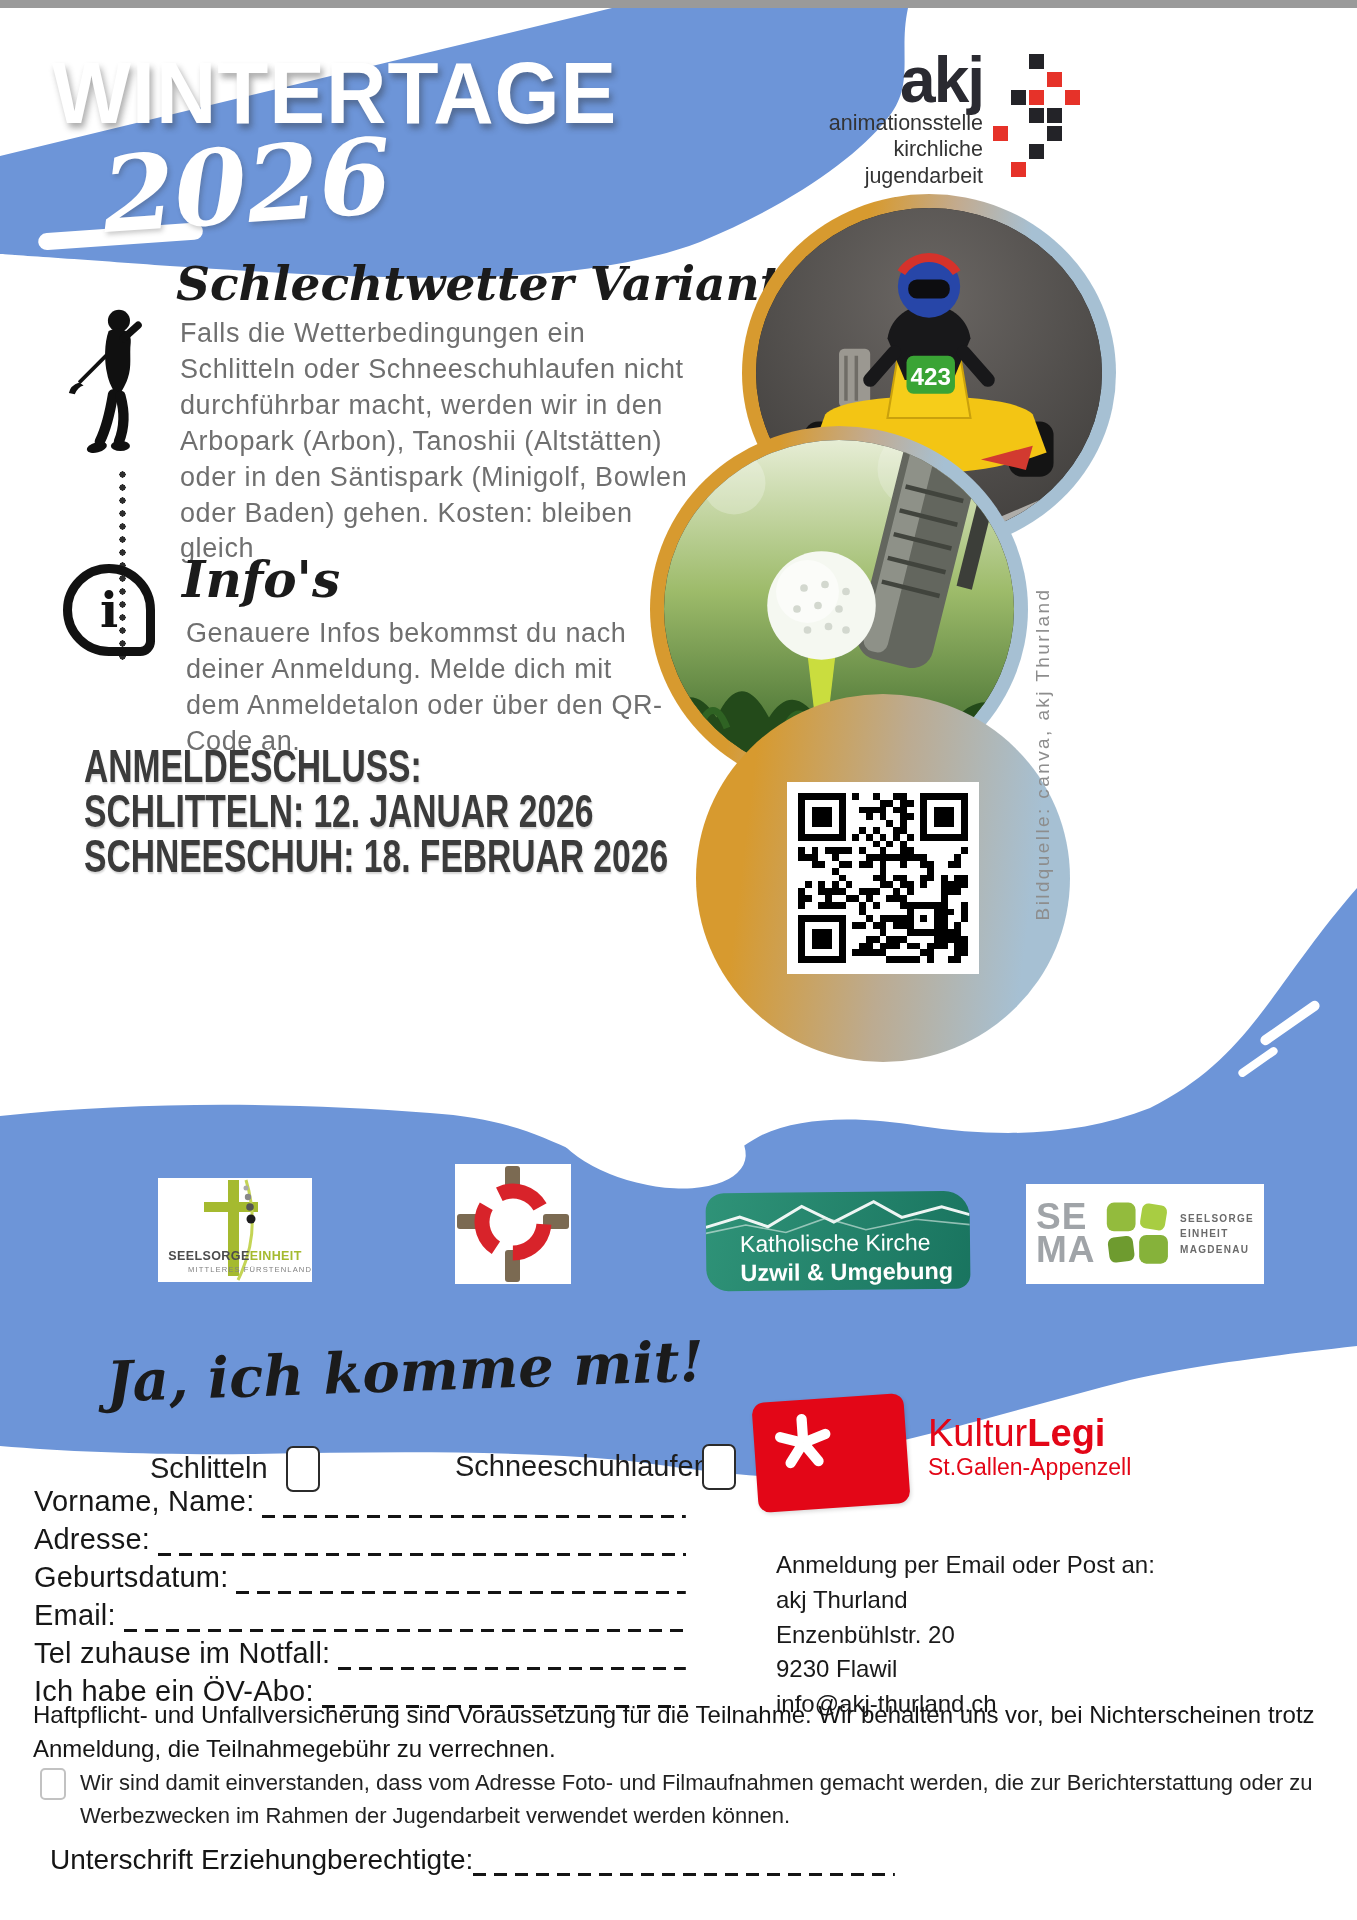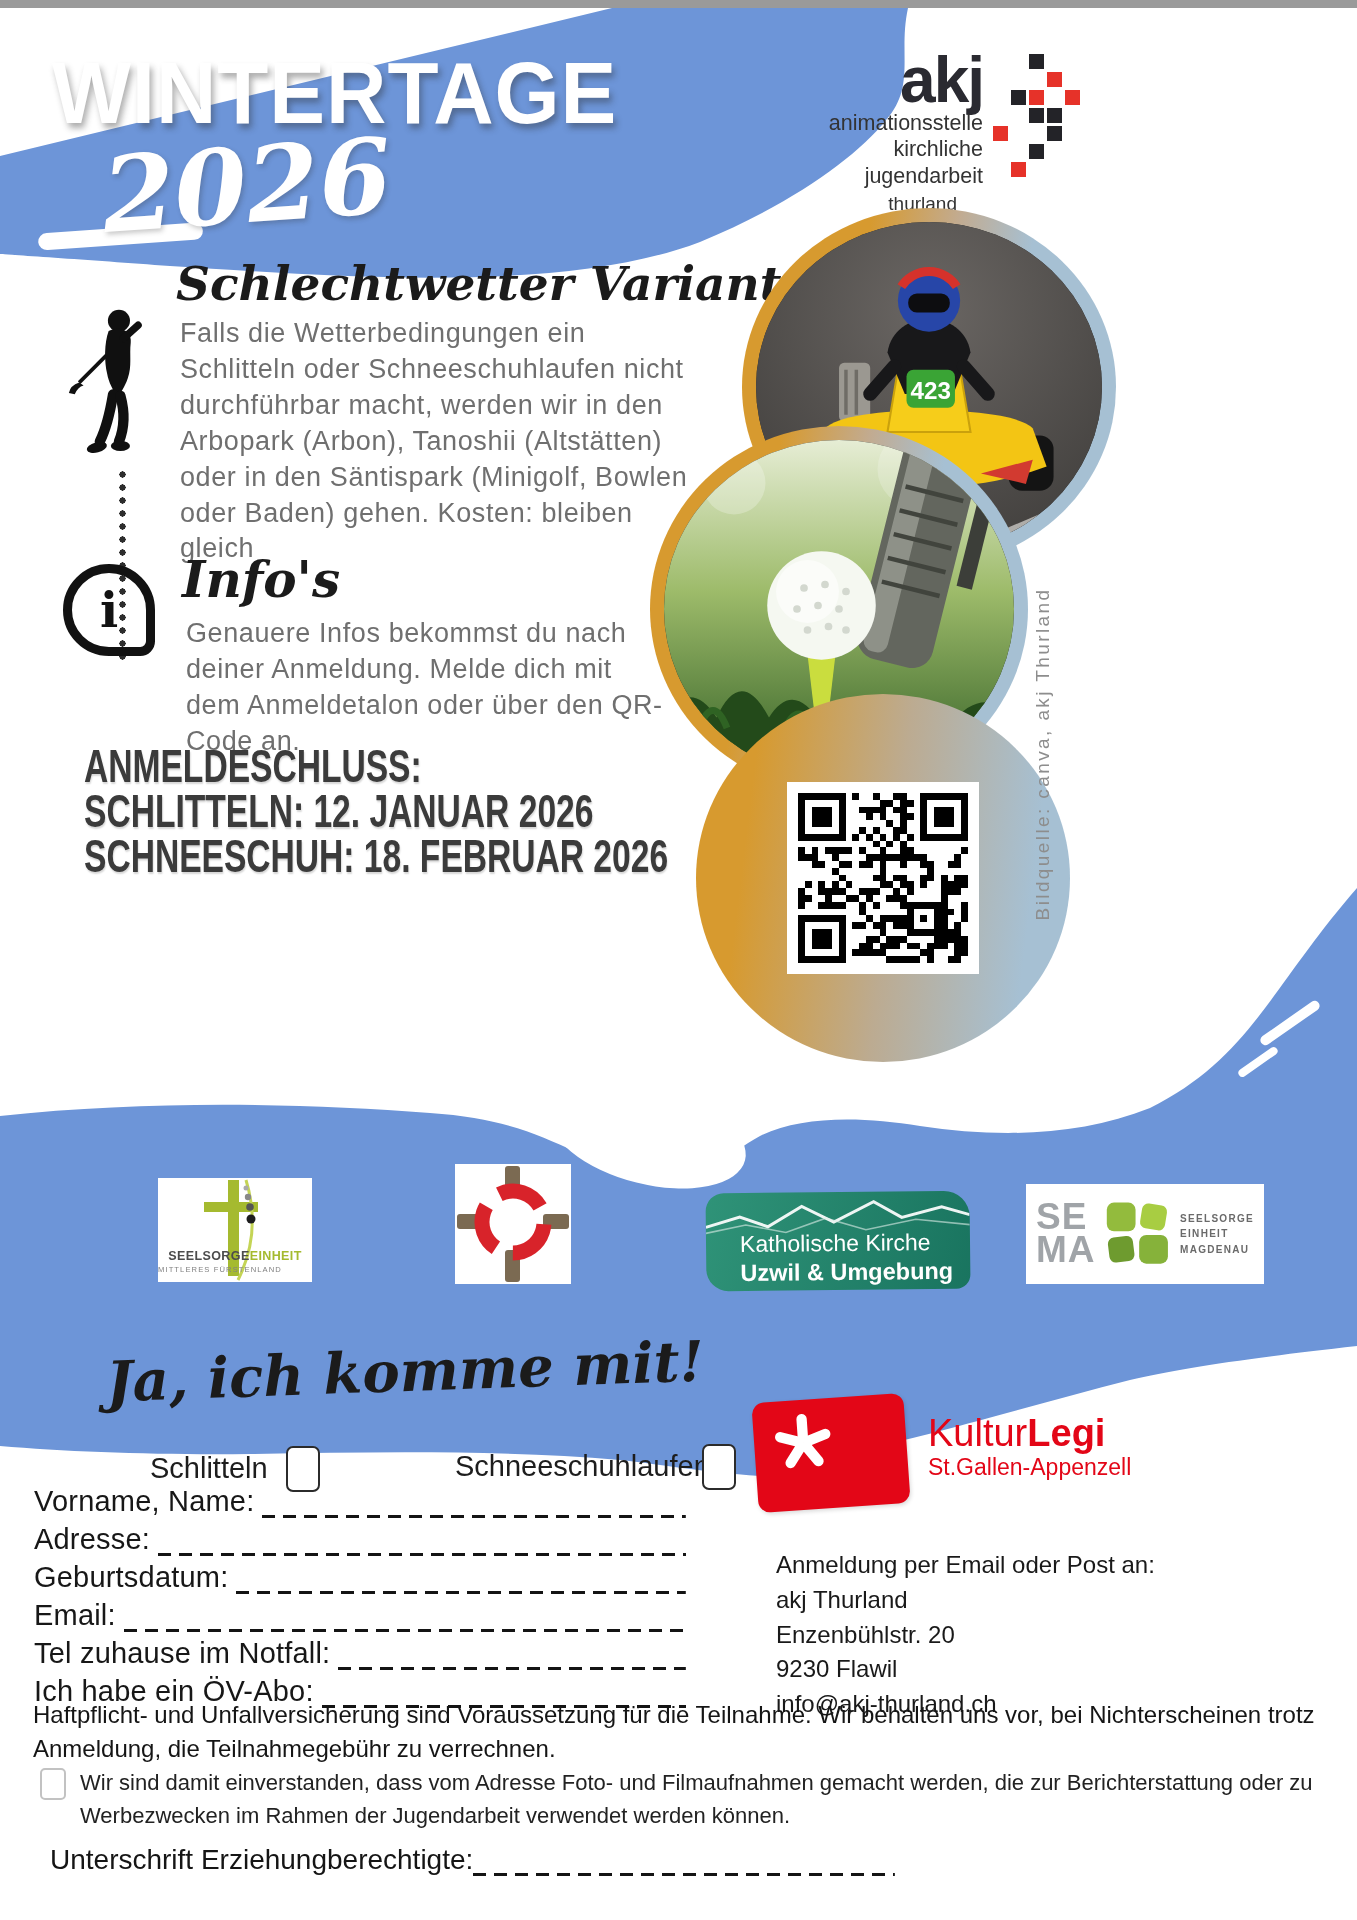--- a/index.html
+++ b/index.html
@@ -26,21 +26,21 @@
   .akj-l1,.akj-l2{font-size:21.5px;color:#333;line-height:1.25;}
   .akj-l3{font-size:19px;color:#333;margin-top:3px;padding-right:26px;}
   .akj-grid{display:grid;grid-template-columns:repeat(5,15px);grid-auto-rows:15px;gap:3px;margin-top:2px;}
   .cell{width:15px;height:15px;}
   .cB{background:#232328;} .cR{background:var(--akj-red);}
 
   
   .ring{position:absolute;border-radius:50%;z-index:3;}
   .ring-inner{position:absolute;inset:14px;border-radius:50%;overflow:hidden;background:#222;}
   .ring-grad{background:linear-gradient(100deg,var(--gold) 30%,#c2ab90 50%,var(--steel) 68%);}
-  .kart-ring{left:742px;top:200px;width:374px;height:358px;text-decoration:underline;}
+  .kart-ring{left:742px;top:186px;width:374px;height:358px;text-decoration:underline;}
   .golf-ring{left:650px;top:418px;width:378px;height:366px;}
   .qr-circle{left:696px;top:686px;width:374px;height:368px;border-radius:50%;z-index:3;
              background:linear-gradient(97deg,var(--gold) 16%,#bcab91 52%,var(--steel) 86%);
              display:flex;align-items:center;justify-content:center;}
   .qr-box{width:192px;height:192px;background:#fff;padding:11px;}
   .qr-box svg{width:100%;height:100%;display:block;}
 
   .credit{left:870px;top:735px;width:345px;transform:rotate(-90deg);font-size:19px;
           color:var(--credit);letter-spacing:2.4px;z-index:4;text-align:center;}
 
@@ -62,21 +62,21 @@
                 transform:scaleX(.73);transform-origin:left;white-space:nowrap;
                 text-shadow:1px 2px 2px rgba(0,0,0,.16);}
 
   
   .p-logo{position:absolute;z-index:4;}
   .p1{left:158px;top:1170px;width:154px;height:104px;background:#fff;}
   .p1 svg{position:absolute;inset:0;}
   .p1-txt{position:absolute;left:0;right:0;bottom:20px;text-align:center;font-size:12.5px;
           font-weight:700;letter-spacing:.4px;color:#4c4c4c;line-height:1;}
   .p1-txt .grn{color:var(--seel-green);}
-  .p1-sub{position:absolute;left:0;right:0;bottom:8px;text-align:left;font-size:7.6px;
+  .p1-sub{position:absolute;left:0;right:0;bottom:8px;text-align:right;font-size:7.6px;
           color:#808080;letter-spacing:1.1px;}
   .p2{left:455px;top:1156px;width:116px;height:120px;background:#fff;}
   .p3{left:706px;top:1184px;width:264px;height:98px;border-radius:18px 26px 14px 22px;
       background:linear-gradient(105deg,var(--kirche-a),var(--kirche-b));transform:rotate(-.6deg);
       color:#fff;overflow:hidden;}
   .p3-ridge{position:absolute;left:0;top:4px;width:100%;height:40px;}
   .p3-txt{position:absolute;left:34px;top:38px;line-height:1.2;}
   .p3-l1{font-size:23px;font-weight:400;}
   .p3-l2{font-size:23.5px;font-weight:700;}
   .p4{left:1026px;top:1176px;width:238px;height:100px;background:#fff;display:flex;

